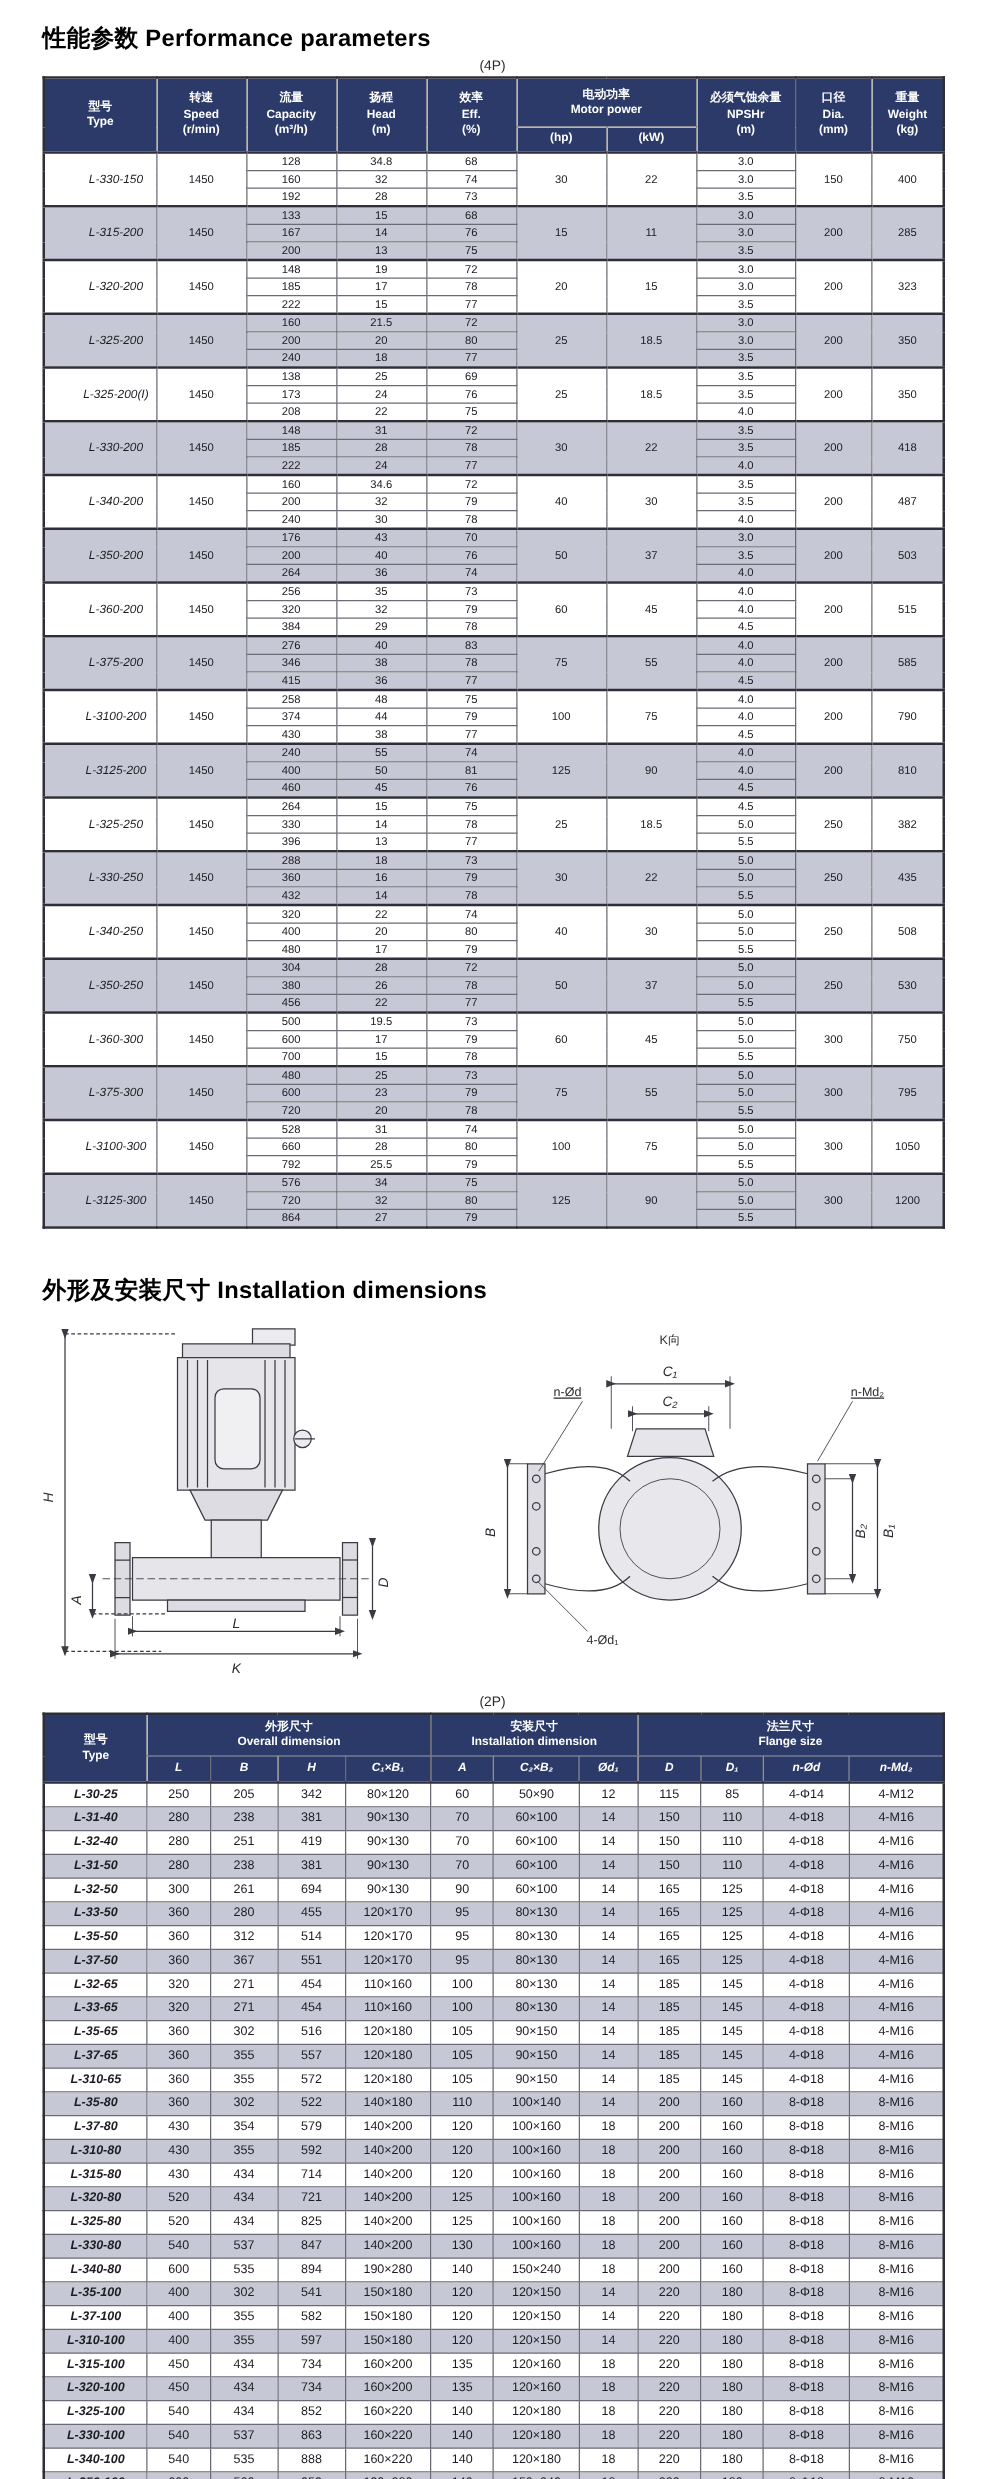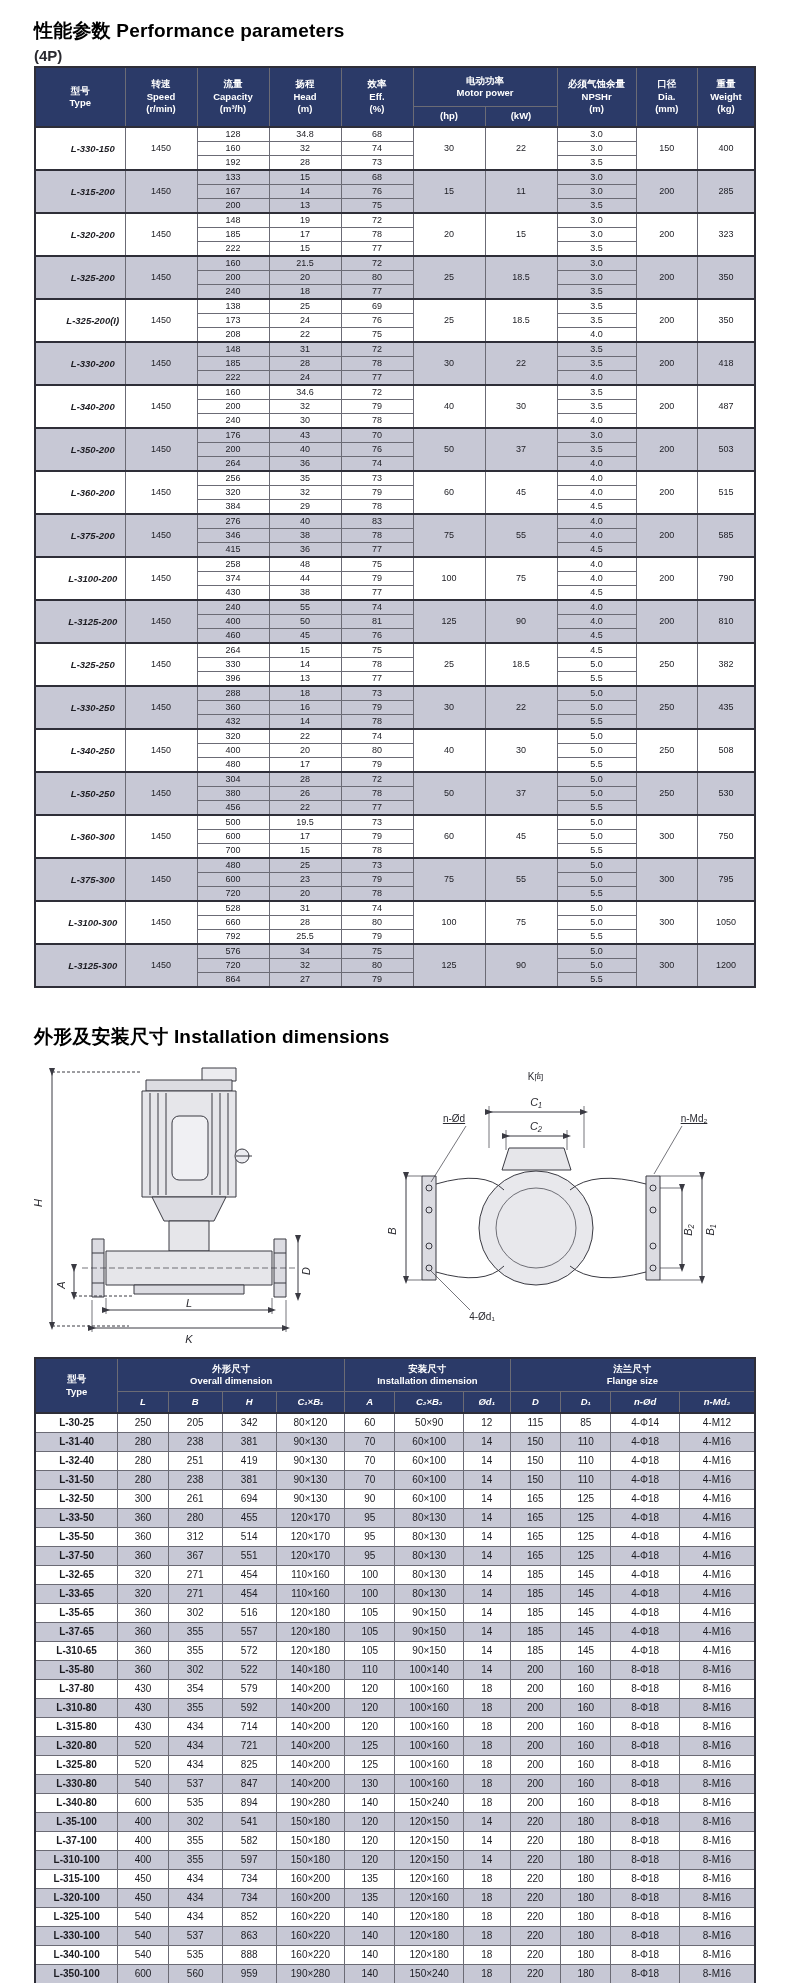--- a/index.html
+++ b/index.html
@@ -1,40 +1,40 @@
 <!DOCTYPE html>
 <html><head>
 <meta charset="utf-8">
 <style>
   html,body{margin:0;padding:0;background:#ffffff;}
   body{width:790px;font-family:"Liberation Sans",sans-serif;color:#1c1c22;}
   .page{padding:12px 34px 26px 34px;box-sizing:border-box;width:790px;min-height:1983px;}
 
   .sec-title{color:#000000;font-size:19px;font-weight:bold;margin:6px 0 0 0;letter-spacing:0.2px;}
   .sec-title .en{font-weight:bold;}
-  .note{text-align:left;font-size:15px;color:#2a2a30;margin:3px 2px 2px 0;font-weight:bold;}
+  .note{text-align:center;font-size:11px;color:#2a2a30;margin:3px 2px 2px 0;}
 
   table{border-collapse:collapse;width:100%;table-layout:fixed;border:2px solid #2e2e38;}
   th,td{border:1px solid #6b6b75;text-align:center;vertical-align:middle;padding:0 1px;overflow:hidden;}
 
   th.hdr{background:#2b3a68;color:#ffffff;font-size:9.5px;font-weight:bold;
          white-space:pre-line;line-height:1.3;padding:2px 1px;}
   thead{border-bottom:2px solid #2e2e38;}
 
   
   .tbl1 tbody td{font-size:9px;height:13px;line-height:1;}
-  .tbl1 tbody td.type{font-style:italic;font-weight:bold;font-size:9.5px;padding-left:26px;}
+  .tbl1 tbody td.type{font-style:italic;font-weight:normal;font-size:9.5px;padding-left:26px;}
   .tbl1 tr.gstart td{border-top:2px solid #2e2e38;}
   .tbl1 tr.shade td{background:#c7c8d5;}
   .tbl1 thead tr:first-child th{height:34px;}
   .tbl1 thead tr:last-child th{height:15px;}
 
   
   .tbl2 tbody td{font-size:10px;height:18px;line-height:1;}
-  .tbl2 tbody td.type{font-weight:bold;}
+  .tbl2 tbody td.type{font-style:italic;font-weight:bold;}
   .tbl2 tr.shade td{background:#c7c8d5;}
   .tbl2 thead tr:first-child th{height:28px;}
   .tbl2 thead tr:last-child th{height:16px;font-style:italic;}
 
   .diagram-wrap{margin:8px 0 0 0;}
   svg text{font-family:"Liberation Sans",sans-serif;fill:#2a2a30;}
   svg .dim{font-size:11px;font-style:italic;}
   svg .lbl{font-size:10px;}
   svg path,svg line,svg rect,svg circle,svg polygon,svg polyline{vector-effect:non-scaling-stroke;}
 </style>
@@ -687,20 +687,21 @@
       <text class="dim" x="502" y="72" text-anchor="middle">C₂</text>
       <text class="lbl" x="420" y="64" text-anchor="middle" style="text-decoration:underline">n-Ød</text>
       <text class="lbl" x="660" y="64" text-anchor="middle" style="text-decoration:underline">n-Md₂</text>
       <text class="dim" x="362" y="173" transform="rotate(-90 362 173)" text-anchor="middle">B</text>
       <text class="dim" x="658" y="172" transform="rotate(-90 658 172)" text-anchor="middle">B₂</text>
       <text class="dim" x="680" y="172" transform="rotate(-90 680 172)" text-anchor="middle">B₁</text>
       <text class="lbl" x="448" y="262" text-anchor="middle">4-Ød₁</text>
     </svg>
   </div>
 
+  <div class="note">(2P)</div>
 
   <table class="tbl2">
     <colgroup>
       <col style="width:11.5%">
         <col style="width:7%">
         <col style="width:7.5%">
         <col style="width:7.5%">
       <col style="width:9.5%">
         <col style="width:7%">
         <col style="width:9.5%">

